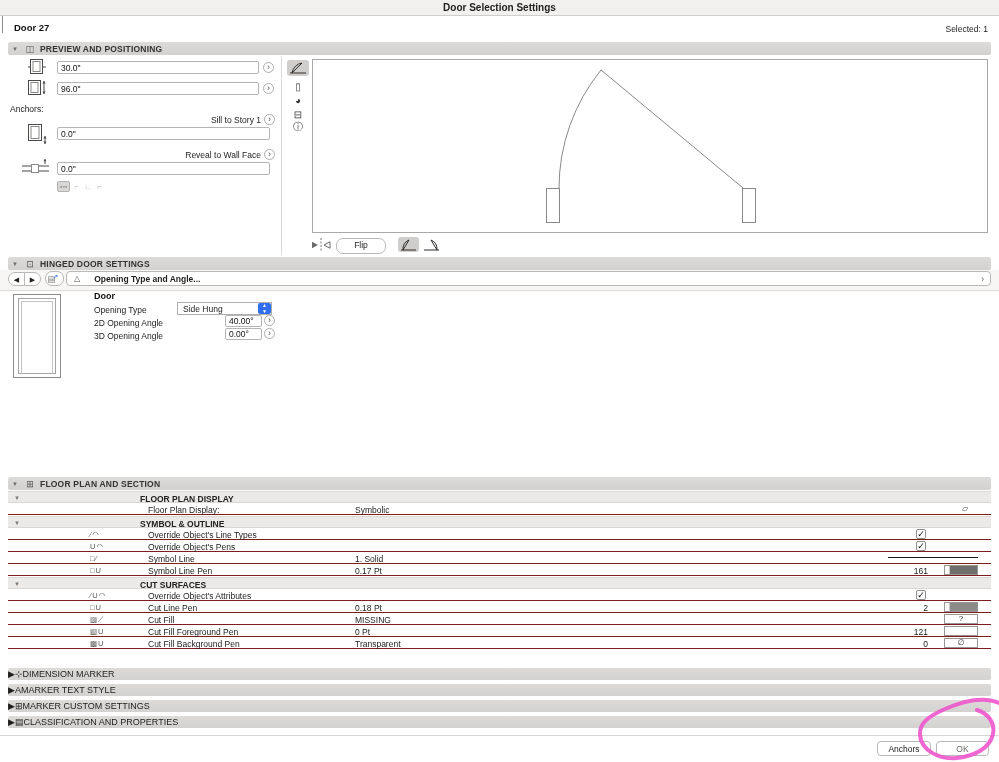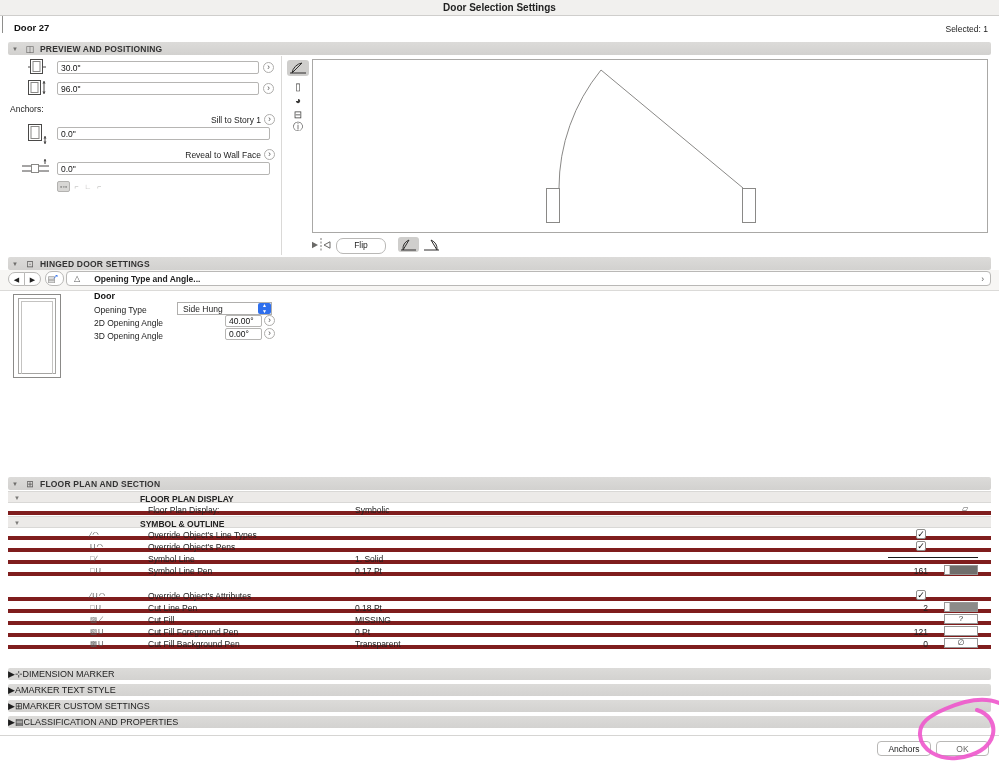--- a/index.html
+++ b/index.html
@@ -23,21 +23,21 @@
   .lbl{font-size:8.5px;color:#222;}
   .blbl{font-size:9px;font-weight:bold;color:#111;}
   .btn{border:1px solid #b9b8b6;background:#fff;border-radius:7px;font-size:8.5px;color:#222;
        text-align:center;box-sizing:border-box;}
   
   .vicon{width:20px;height:13px;text-align:center;font-size:10px;line-height:13px;color:#3b3a39;}
   .vsel{background:#cfcecc;border-radius:3px;}
   
   .trow{left:8px;width:983px;height:12px;box-sizing:border-box;}
   .tsub{background:#eceae8;border-top:1px solid #d9d8d6;border-bottom:1px solid #d9d8d6;}
-  .titem{background:#fff;border-bottom:4px solid #7f1d1d;}
+  .titem{background:#fff;border-bottom:1px solid #7f1d1d;}
   .trow .tri2{position:absolute;left:6px;top:3px;font-size:6px;color:#7b7a78;}
   .trow .sublab{position:absolute;left:132px;top:1.5px;font-weight:bold;font-size:8.5px;color:#222;}
   .trow .ric{position:absolute;left:82px;top:1.5px;font-size:7.5px;color:#5a5958;letter-spacing:1px;}
   .trow .ilab{position:absolute;left:140px;top:1.5px;font-size:8.5px;color:#222;}
   .trow .ival{position:absolute;left:347px;top:1.5px;font-size:8.5px;color:#222;}
   .ckb{position:absolute;left:908px;top:1px;width:10px;height:10px;border:1px solid #8f8e8c;border-radius:2px;
        background:#fff;font-size:9px;line-height:9px;text-align:center;color:#111;box-sizing:border-box;}
   .pennum{position:absolute;left:872px;top:1.5px;width:48px;text-align:right;font-size:8.5px;color:#222;}
   .sw{position:absolute;left:936px;top:1px;width:34px;height:10px;border:1px solid #979695;background:#fff;
       box-sizing:border-box;text-align:center;font-size:8px;line-height:8px;color:#333;}
@@ -232,20 +232,24 @@
     <span class="ival">1. Solid</span>
     <span style="position:absolute;left:880px;top:5px;width:90px;height:1px;background:#1a1a1a;"></span>
   </div>
   <div class="abs trow titem" style="top:564px;">
     <span class="ric">□U</span>
     <span class="ilab">Symbol Line Pen</span>
     <span class="ival">0.17 Pt</span>
     <span class="pennum">161</span>
     <span class="sw" style="background:linear-gradient(90deg,#fafafa 0 4px,#c9c8c6 4px 5px,#6f6e6c 5px);"></span>
   </div>
+  <div class="abs trow tsub" style="top:577px;">
+    <span class="tri2">▼</span>
+    <span class="sublab">CUT SURFACES</span>
+  </div>
   <div class="abs trow titem" style="top:589px;">
     <span class="ric">∕U◠</span>
     <span class="ilab">Override Object's Attributes</span>
     <span class="ckb">✓</span>
   </div>
   <div class="abs trow titem" style="top:601px;">
     <span class="ric">□U</span>
     <span class="ilab">Cut Line Pen</span>
     <span class="ival">0.18 Pt</span>
     <span class="pennum">2</span>

